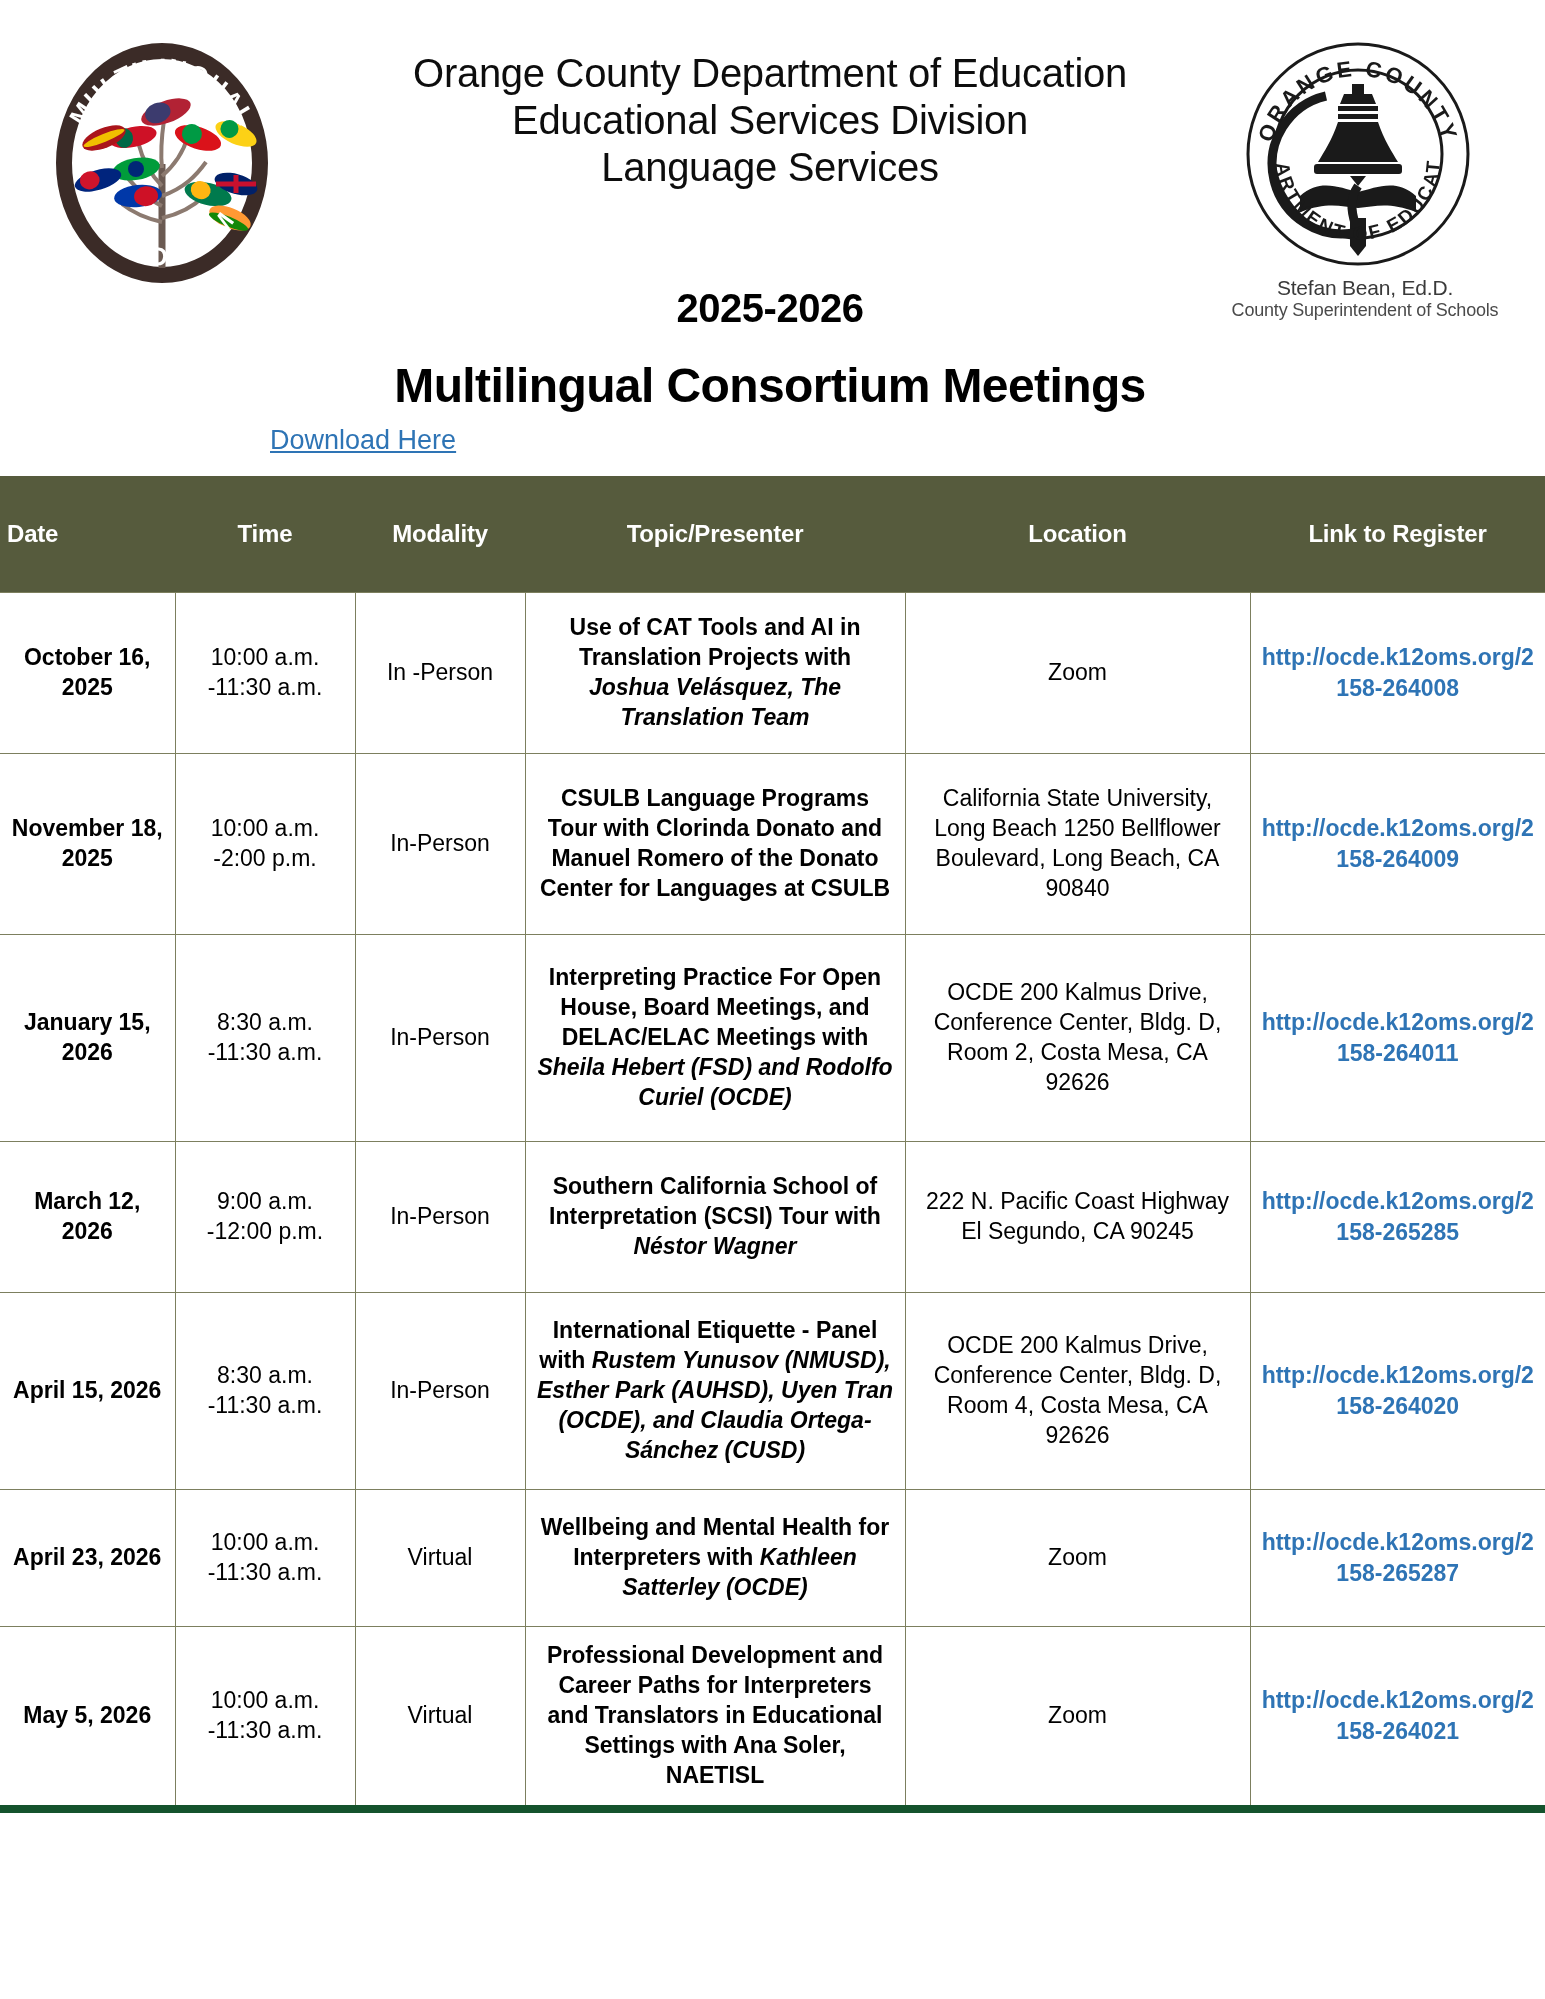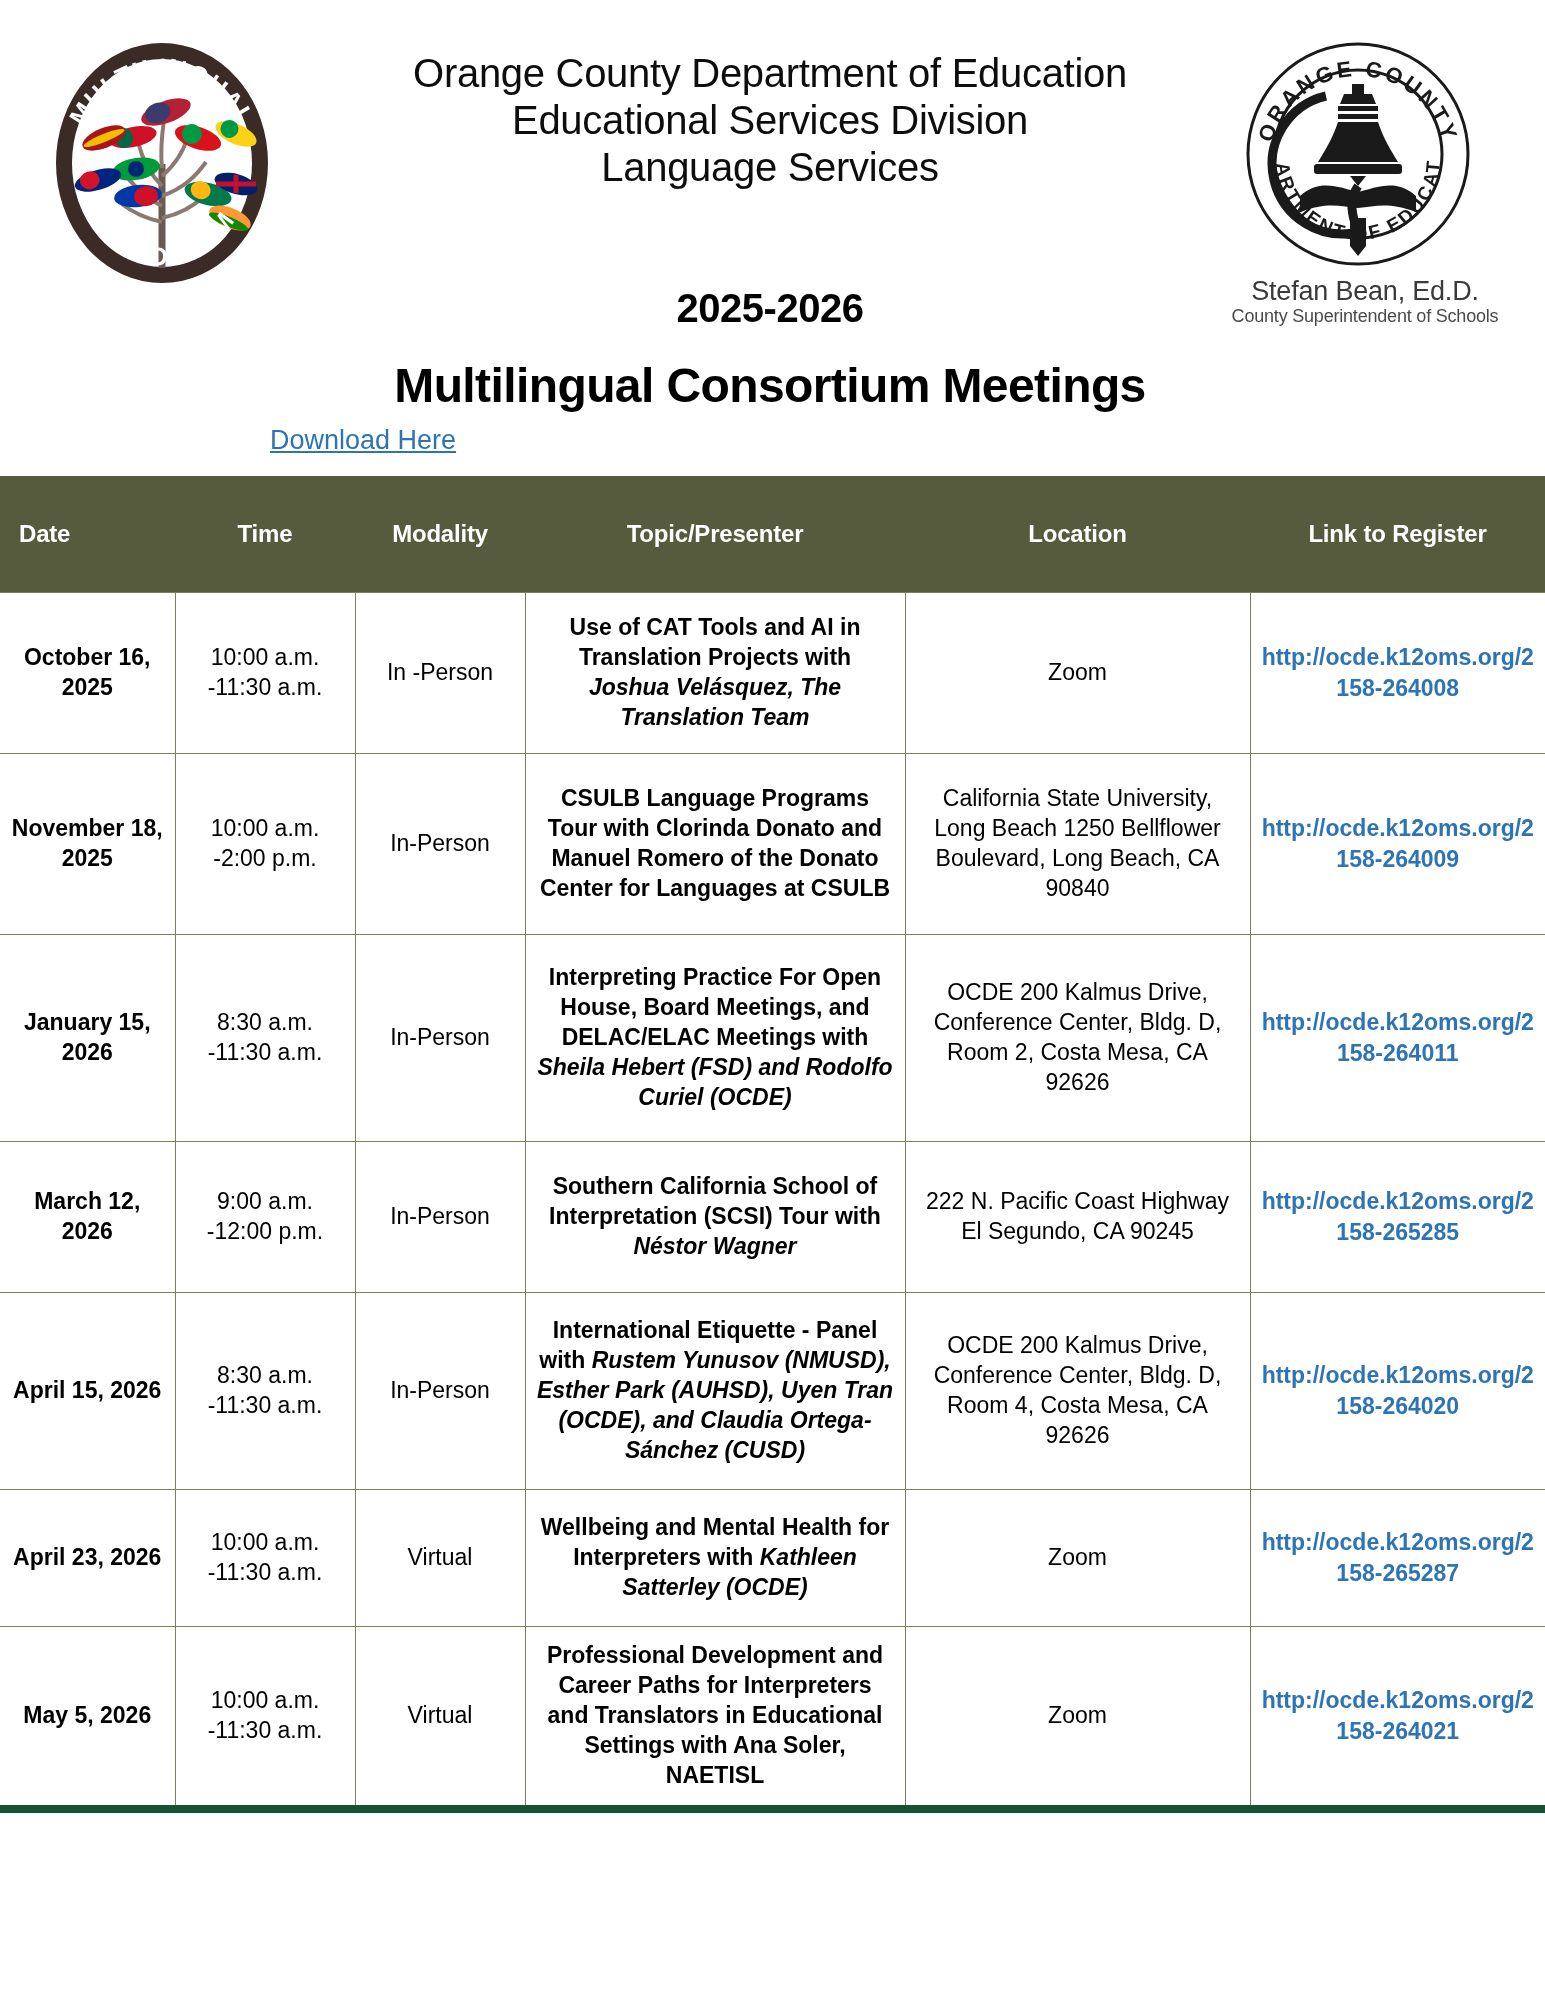--- a/index.html
+++ b/index.html
@@ -37,21 +37,21 @@
   }
   .supt-block {
     position: absolute;
     left: 1200px;
     top: 276px;
     width: 330px;
     text-align: center;
     line-height: 1.12;
   }
   .supt-name {
-    font-size: 27px;
+    font-size: 21px;
     color: #3a3a3a;
     letter-spacing: -0.2px;
   }
   .supt-title {
     font-size: 18px;
     color: #4a4a4a;
     letter-spacing: -0.2px;
   }
 
   .title-block {
@@ -121,21 +121,21 @@
     font-size: 24px;
     font-weight: bold;
     height: 114px;
     vertical-align: middle;
     text-align: center;
     border: none;
     letter-spacing: -0.2px;
   }
   table.schedule thead th.col-date {
     text-align: left;
-    padding-left: 19px;
+    padding-left: 7px;
   }
   table.schedule tbody td {
     border: 1px solid #7c7f5e;
     vertical-align: middle;
     text-align: center;
     padding: 4px 10px;
     font-size: 23px;
     line-height: 1.30;
   }
   table.schedule tbody tr td:first-child {

